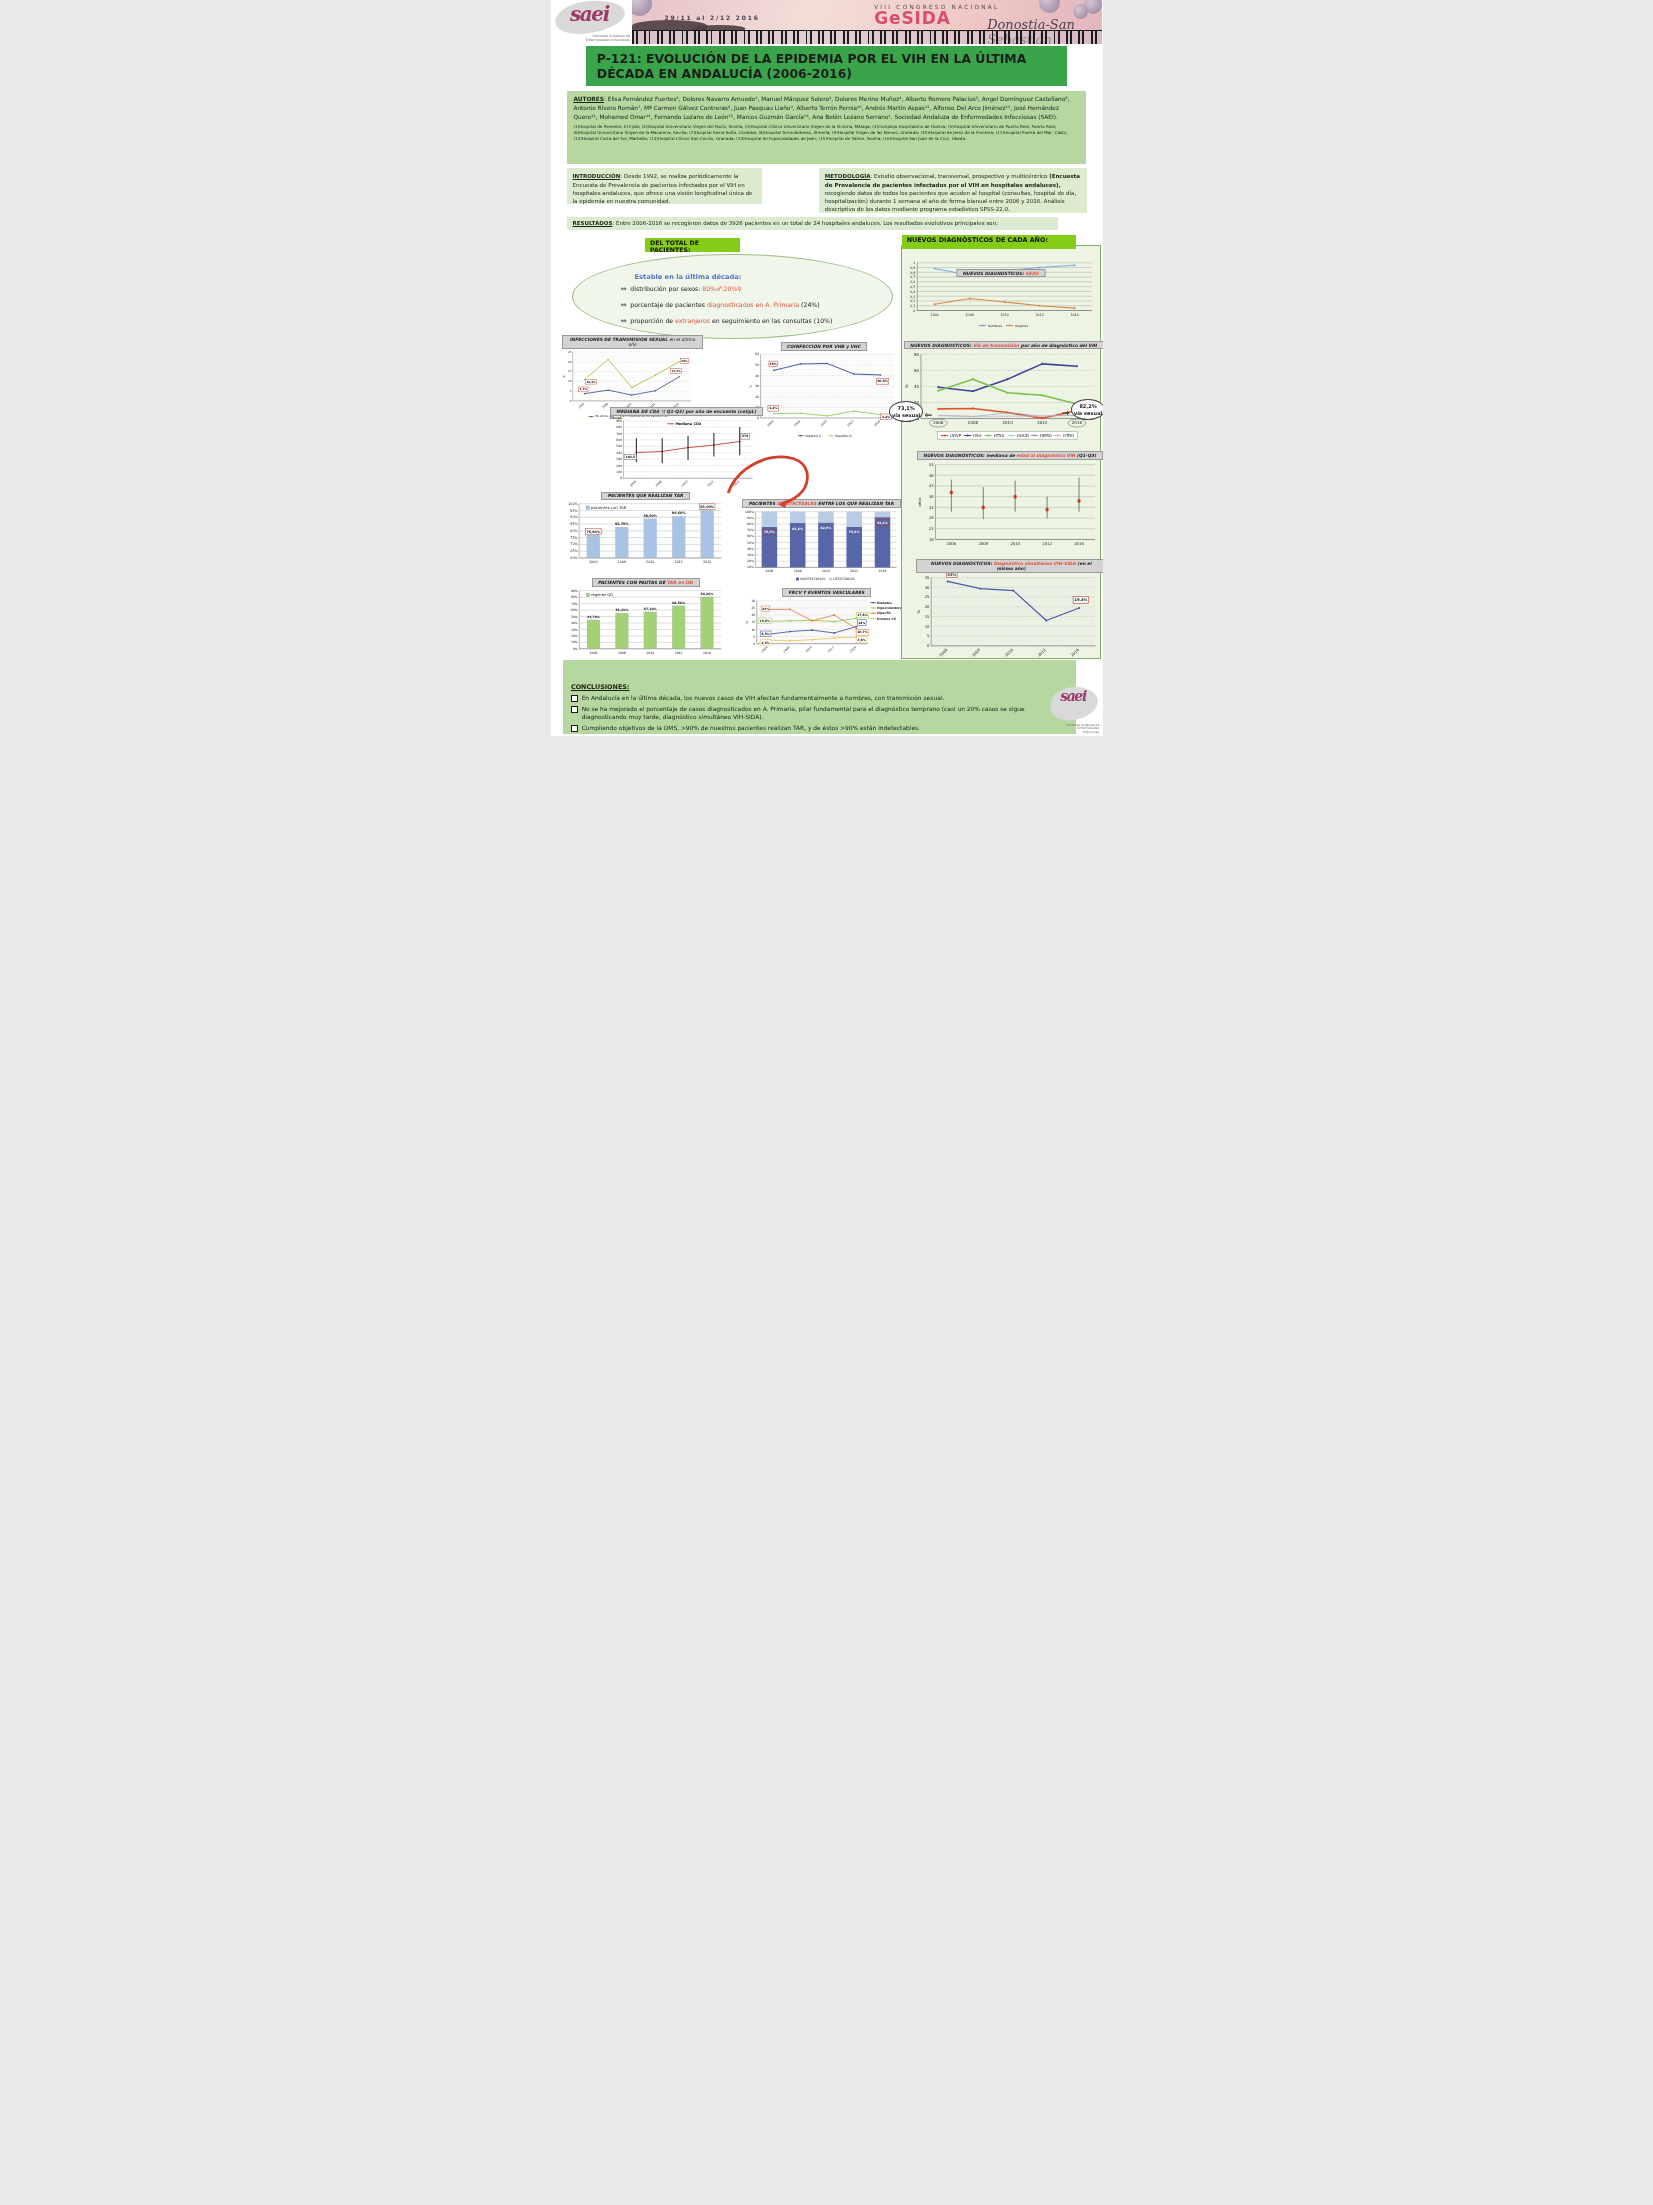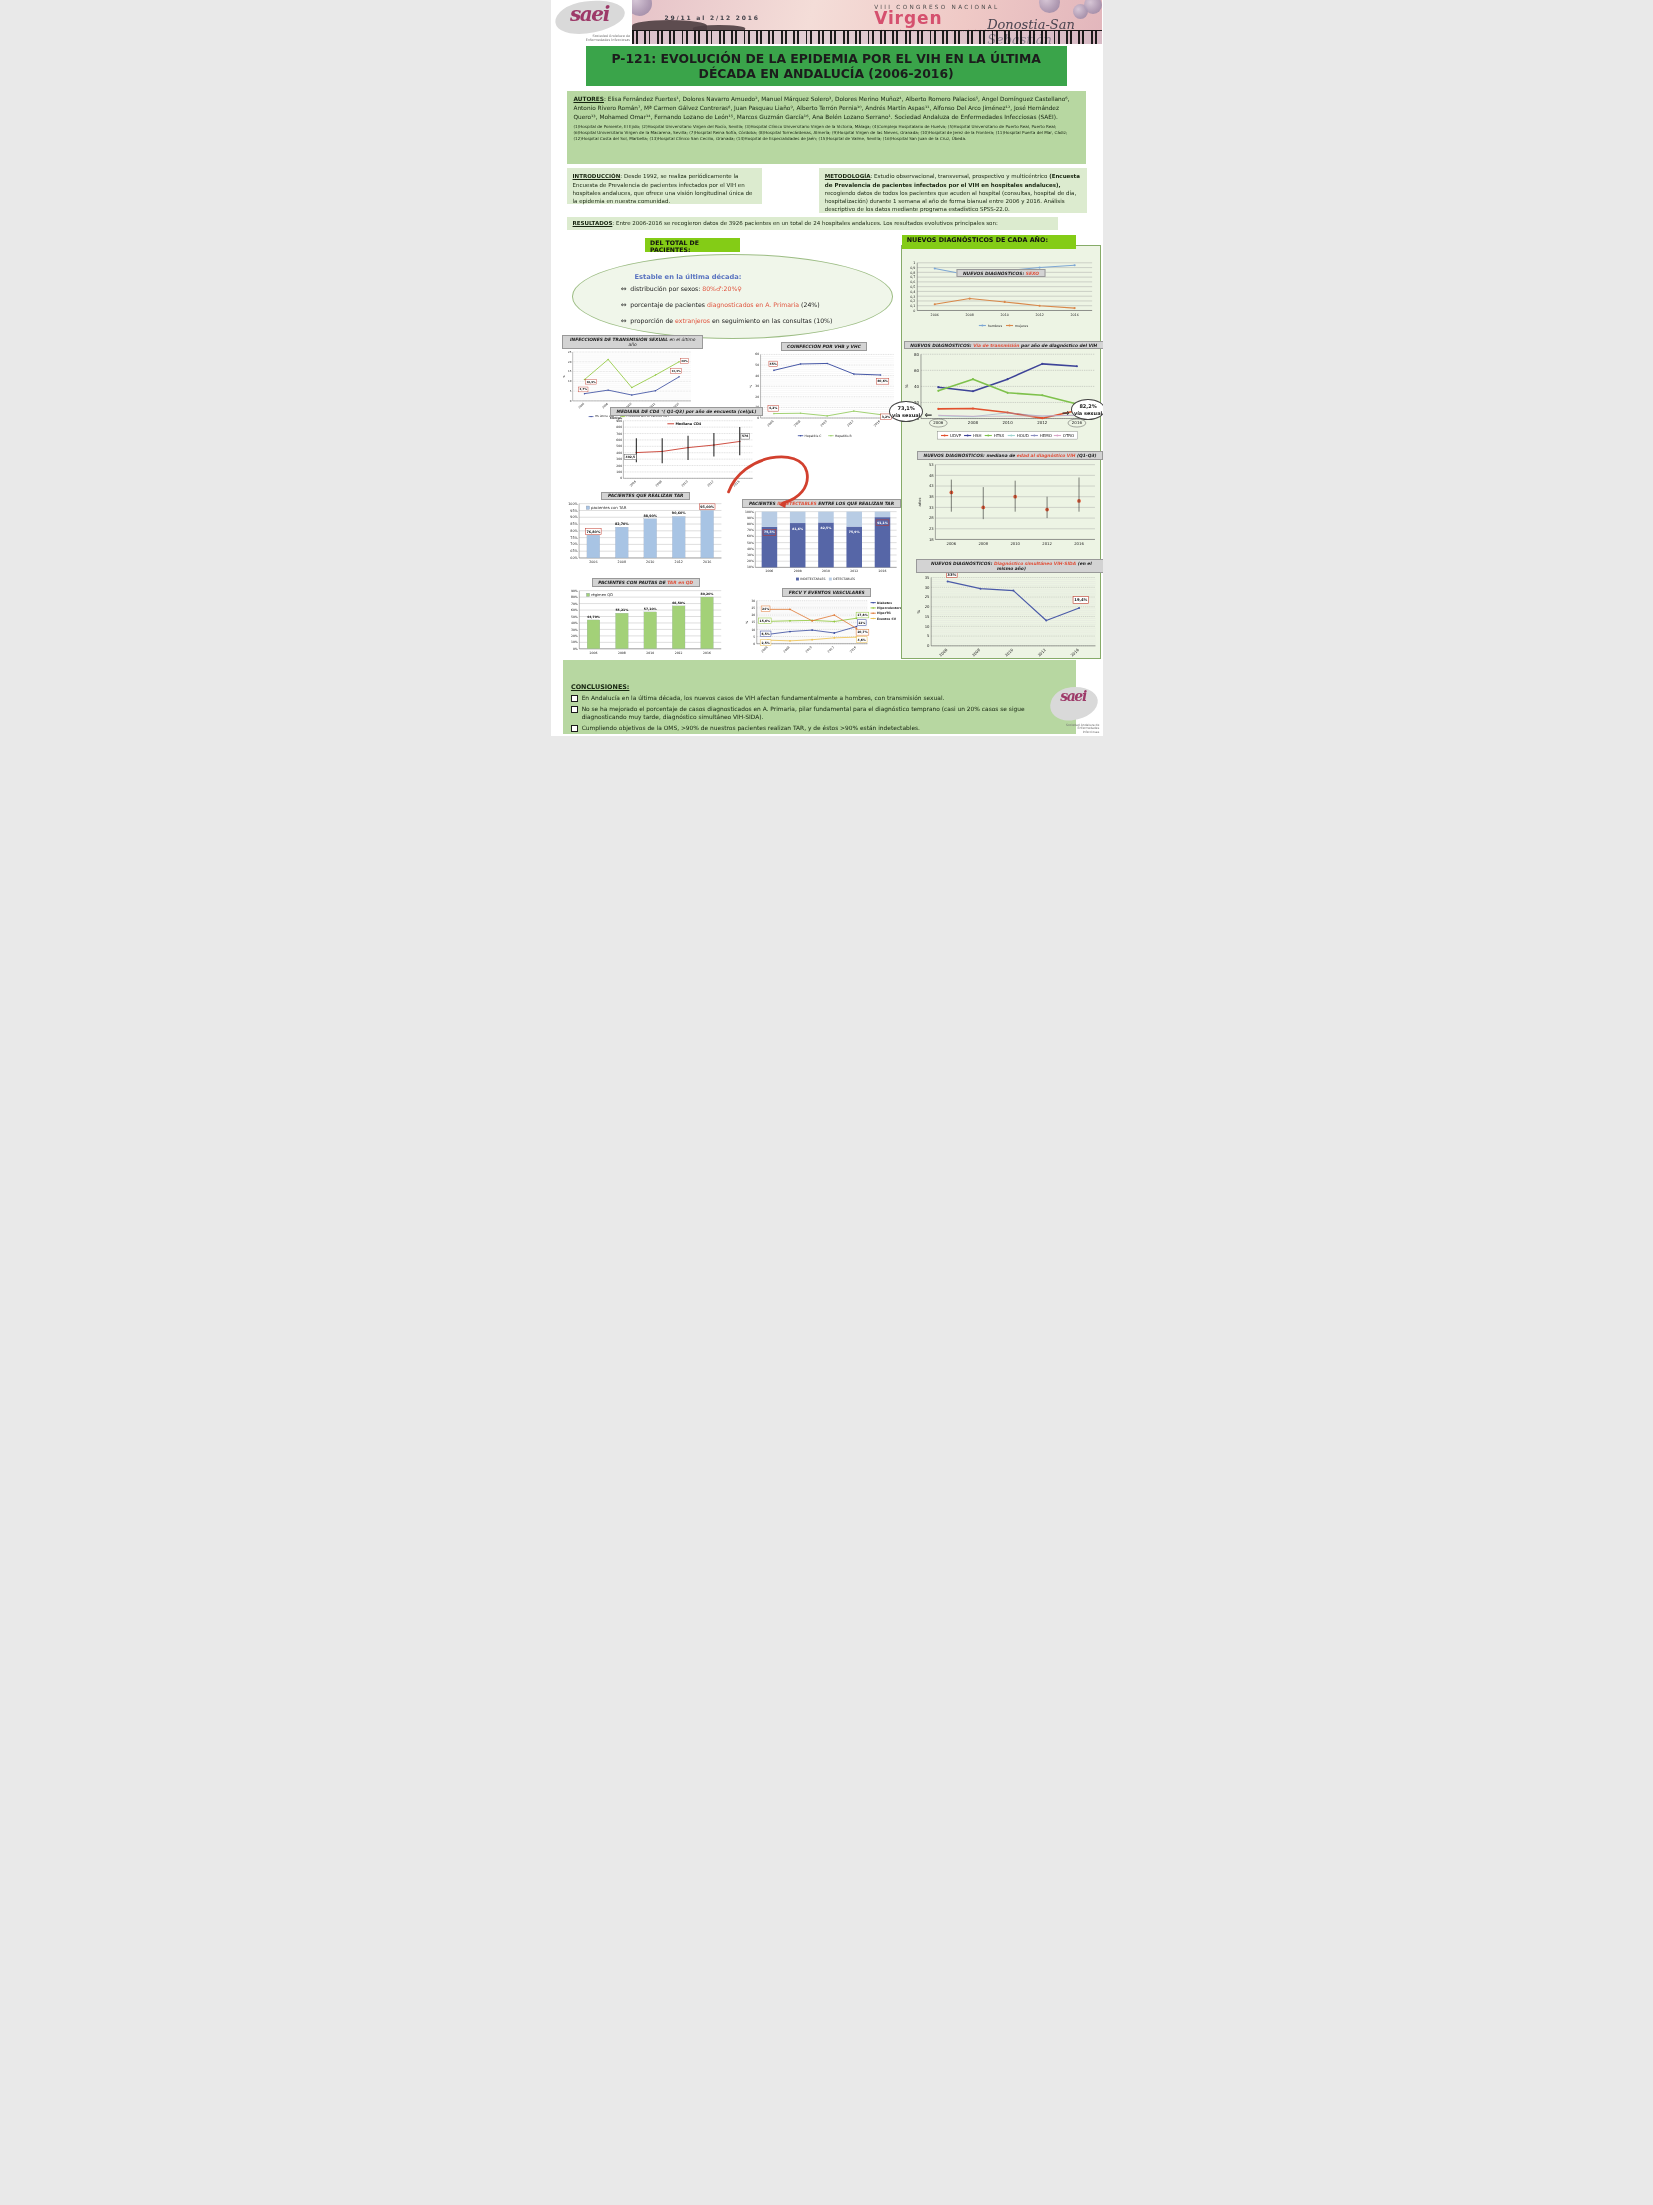--- a/index.html
+++ b/index.html
@@ -16,21 +16,21 @@
   .banner .cong{position:absolute;left:51.5%;top:8%;color:#4c4c4c;font-size:5.7px;letter-spacing:2.3px;}
   .banner .gesida{position:absolute;left:51.5%;top:23%;font-size:17px;font-weight:bold;color:#d5506e;letter-spacing:0.9px;line-height:1;}
   .banner .netline{position:absolute;left:51.5%;top:66%;font-size:2.9px;color:#9c4f63;letter-spacing:0.7px;}
   .banner .loc{position:absolute;left:75.5%;top:38%;font-family:"DejaVu Serif",serif;font-style:italic;font-size:13px;color:#4a4450;}
   .mount{position:absolute;background:#4e3e41;border-radius:50% 50% 0 0;opacity:.9;}
   .balustrade{position:absolute;left:0;right:0;bottom:0;height:29%;border-top:1.4px solid #151515;
      background:repeating-linear-gradient(90deg,rgba(18,18,18,.95) 0 1.8px,rgba(196,180,196,.45) 1.8px 4.1px,rgba(18,18,18,.95) 4.1px 6px,rgba(205,190,205,.5) 6px 12.4px);}
   .virus{position:absolute;border-radius:50%;background:radial-gradient(circle at 35% 35%,#d4c8da,#a694b0 60%,#8d7b9a);opacity:.85;}
   
   .title-bar{position:absolute;left:6.4%;top:6.3%;width:87.1%;height:5.45%;background:#3aa44a;color:#1c1c1c;
-     display:flex;align-items:center;justify-content:center;text-align:center;font-size:12.4px;font-weight:bold;padding:0 2%;box-sizing:border-box;line-height:1.25;}
+     display:flex;align-items:center;justify-content:center;font-size:12.4px;font-weight:bold;padding:0 2%;box-sizing:border-box;line-height:1.25;}
   .authors{position:absolute;left:3%;top:12.35%;width:94%;height:9.95%;background:#b7d7a1;box-sizing:border-box;padding:4.6px 6.4px;color:#15230f;}
   .authors .names{font-size:5.8px;line-height:1.5;}
   .authors .affil{font-size:4.1px;line-height:1.45;margin-top:2.3px;}
   .lbl{font-weight:bold;text-decoration:underline;}
   .softbox{position:absolute;background:#dcebcf;box-sizing:border-box;padding:4.1px 5.5px;font-size:5.5px;line-height:1.5;color:#17240f;}
   .intro{left:3%;top:22.85%;width:35.4%;height:4.9%;}
   .method{left:48.7%;top:22.85%;width:48.5%;height:6.15%;}
   .results-line{left:3%;top:29.5%;width:89%;height:1.7%;padding:1.8px 5.5px;font-size:5.5px;}
   
   .main{position:absolute;left:0;top:31.7%;width:100%;height:57.9%;}
@@ -75,21 +75,21 @@
     </div>
     <div class="banner">
       <div class="virus" style="left:-1%;top:-20%;width:25px;height:25px;"></div>
       <div class="virus" style="right:9%;top:-18%;width:21px;height:21px;"></div>
       <div class="virus" style="right:3%;top:8%;width:15.6px;height:15.6px;"></div>
       <div class="virus" style="right:0%;top:-10%;width:18.4px;height:18.4px;"></div>
       <div class="mount" style="left:0;bottom:29%;width:16%;height:26%;"></div>
       <div class="mount" style="left:13%;bottom:29%;width:11%;height:15%;"></div>
       <div class="dates" data-bind="header.banner.dates">29/11 al 2/12 2016</div>
       <div class="cong" data-bind="header.banner.congress">VIII CONGRESO NACIONAL</div>
-      <div class="gesida" data-bind="header.banner.brand">Virgen</div>
+      <div class="gesida" data-bind="header.banner.brand">GeSIDA</div>
       <div class="netline" data-bind="header.banner.network_line">Y 10ª REUNIÓN DOCENTE DE LA RED DE INVESTIGACIÓN EN SIDA</div>
       <div class="loc" data-bind="header.banner.location">Donostia-San Sebastián</div>
       <div class="balustrade"></div>
     </div>
   </div>
 
   <div class="title-bar">
       <span data-bind="title">P-121: EVOLUCIÓN DE LA EPIDEMIA POR EL VIH EN LA ÚLTIMA DÉCADA EN ANDALUCÍA (2006-2016)</span>
     </div>
 

